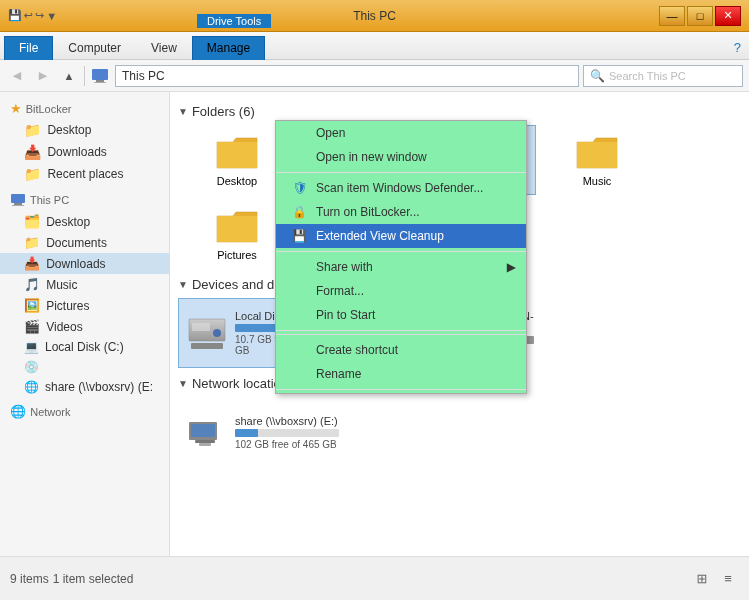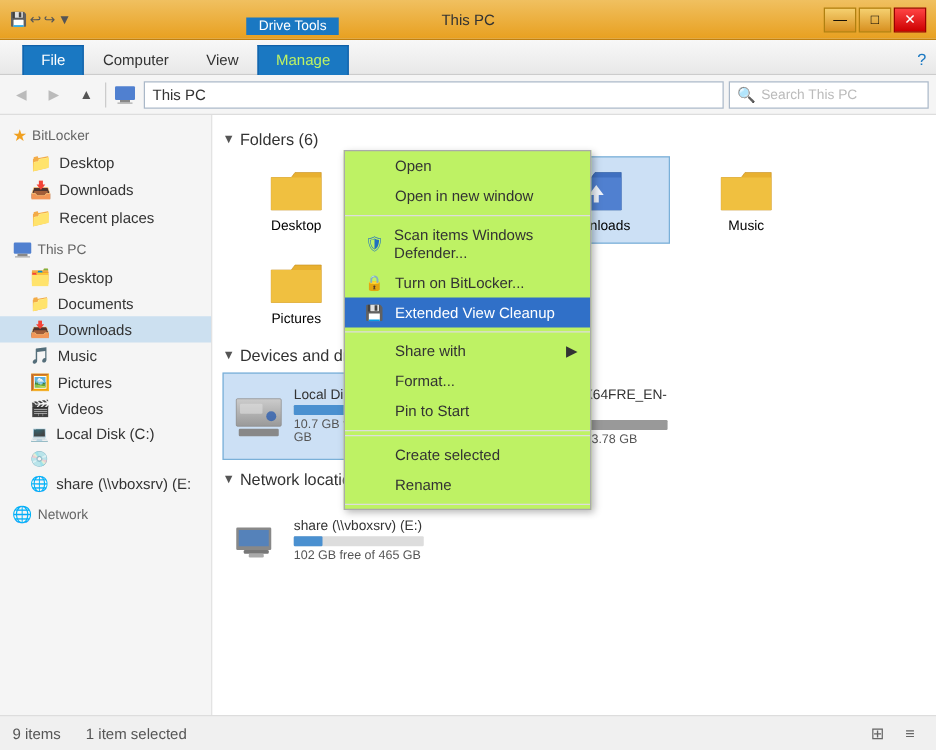--- a/index.html
+++ b/index.html
@@ -217,27 +217,27 @@
     .drive-bar-fill.network { background: #4a90d0; }
     .drive-free { font-size: 10px; color: #555; }
     .drive-icon-img { width: 40px; height: 40px; display: flex; align-items: center; justify-content: center; }
 
     
     .status-bar {
       position: absolute;
       bottom: 0;
       left: 0;
       right: 0;
-      height: 28px;
+      height: 44px;
       background: #f0f0f0;
       border-top: 1px solid #ddd;
       display: flex;
       align-items: center;
       padding: 0 10px;
-      gap: 20px;
+      gap: 4px;
       font-size: 12px;
       color: #555;
     }
     .status-right {
       margin-left: auto;
       display: flex;
       gap: 4px;
       align-items: center;
     }
     .view-btn {
@@ -246,22 +246,22 @@
       cursor: pointer;
       display: flex; align-items: center; justify-content: center;
       font-size: 13px; color: #666;
     }
 
     
     .context-menu {
       position: absolute;
       top: 120px;
       left: 275px;
-      width: 198px;
-      background: #bef264;
+      width: 252px;
+      background: #86efac;
       border: 1px solid #aaa;
       box-shadow: 2px 2px 6px rgba(0,0,0,0.3);
       z-index: 100;
       font-size: 12px;
     }
     .ctx-item {
       padding: 5px 16px;
       cursor: pointer;
       display: flex;
       align-items: center;
@@ -306,24 +306,24 @@
     <div class="title-btn maximize">□</div>
     <div class="title-btn close">✕</div>
   </div>
 </div>
 
 <div style="position:relative;height:0;">
   <div class="drive-tools-label" style="position:absolute;top:-18px;left:185px;background:#1a78c2;color:white;font-size:11px;padding:1px 10px;z-index:10;">Drive Tools</div>
 </div>
 
 <div class="ribbon">
-  <div class="ribbon-tab active" style="background:#1a78c2;color:white;border:1px solid #1060a8;border-bottom:none;padding:4px 14px 5px;margin-left:14px;">File</div>
+  <div class="ribbon-tab active" style="background:#1a78c2;color:white;border:1px solid #1060a8;border-bottom:none;padding:4px 14px 5px;">File</div>
   <div class="ribbon-tab">Computer</div>
   <div class="ribbon-tab">View</div>
-  <div class="ribbon-tab drive-active" style="background:#1a78c2;color:#bef264;border:1px solid #1060a8;border-bottom:none;padding:4px 14px 5px;">Manage</div>
+  <div class="ribbon-tab drive-active" style="background:#1a78c2;color:#000000;border:1px solid #1060a8;border-bottom:none;padding:4px 14px 5px;">Manage</div>
   <div class="ribbon-spacer"></div>
   <div class="ribbon-help">?</div>
 </div>
 
 <div class="address-bar">
   <div class="nav-btn disabled">◀</div>
   <div class="nav-btn disabled">▶</div>
   <div class="nav-btn">▲</div>
   <div style="width:1px;height:20px;background:#ccc;"></div>
   <div style="width:22px;height:22px;display:flex;align-items:center;justify-content:center;">
@@ -557,21 +557,21 @@
     <span class="ctx-icon"></span>
     <span>Open</span>
   </div>
   <div class="ctx-item">
     <span class="ctx-icon"></span>
     <span>Open in new window</span>
   </div>
   <div class="ctx-separator"></div>
   <div class="ctx-item">
     <span class="ctx-icon" style="color:#2070c0;font-size:12px;">🛡</span>
-    <span>Scan items Windows Defender...</span>
+    <span>Scan item Windows Defender...</span>
   </div>
   <div class="ctx-item">
     <span class="ctx-icon" style="color:#2070c0;font-size:12px;">🔒</span>
     <span>Turn on BitLocker...</span>
   </div>
   <div class="ctx-item highlighted">
     <span class="ctx-icon" style="font-size:12px;">💾</span>
     <span>Extended View Cleanup</span>
   </div>
   <div class="ctx-separator"></div>
@@ -585,21 +585,21 @@
     <span>Format...</span>
   </div>
   <div class="ctx-item">
     <span class="ctx-icon"></span>
     <span>Pin to Start</span>
   </div>
   <div class="ctx-separator"></div>
   <div class="ctx-separator"></div>
   <div class="ctx-item">
     <span class="ctx-icon"></span>
-    <span>Create selected</span>
+    <span>Create shortcut</span>
   </div>
   <div class="ctx-item">
     <span class="ctx-icon"></span>
     <span>Rename</span>
   </div>
   <div class="ctx-separator"></div>
 </div>
 
 <div class="status-bar">
   <span>9 items</span>

